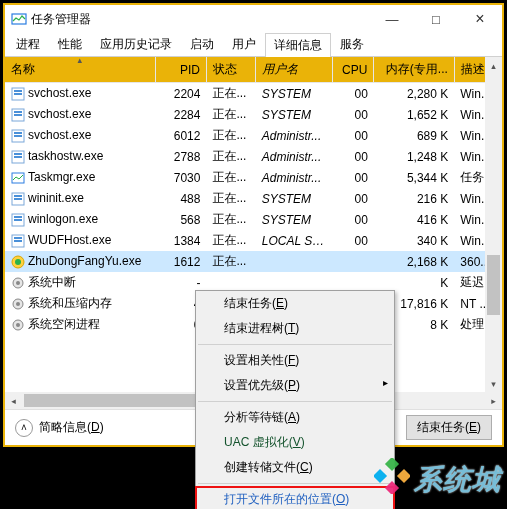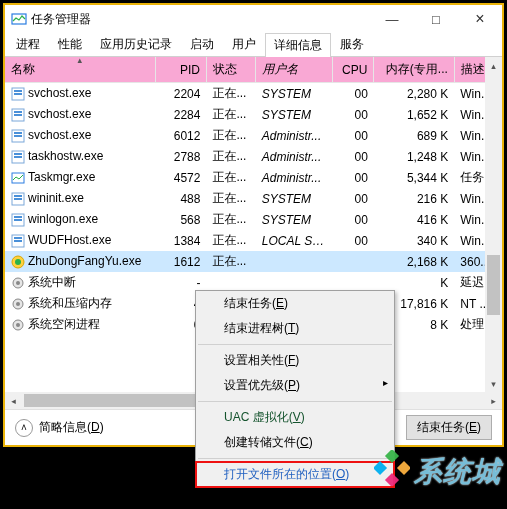--- a/index.html
+++ b/index.html
@@ -13,21 +13,21 @@
   .titlebar-right { display:flex; }
   .win-btn { width:44px; height:28px; display:flex; align-items:center; justify-content:center; font-size:13px; color:#333; }
   .win-btn.close { font-size:16px; }
   .menubar { height:22px; display:flex; align-items:center; padding:0 4px; gap:10px; font-size:12px; }
   .menubar span u { text-decoration: underline; }
   .tabbar { height:24px; display:flex; align-items:flex-end; padding:0 2px; font-size:12px; border-bottom:1px solid #d0d0d0; }
   .tab { padding:3px 8px; border:1px solid transparent; border-bottom:none; }
   .tab.active { border-color:#d0d0d0; background:#fff; position:relative; top:1px;margin-top:40px; }
   .table-wrap { flex:1; overflow:hidden; position:relative; }
   table { width:100%; border-collapse:collapse; font-size:12px; }
-  thead th { text-align:left; font-weight:normal; padding:4px 6px; border-right:1px solid #e6e6e6; border-bottom:1px solid #e6e6e6; background:#f9a8d4; position:relative; white-space:nowrap; }
+  thead th { text-align:left; font-weight:normal; padding:4px 6px; border-right:1px solid #e6e6e6; border-bottom:1px solid #e6e6e6; background:#eab308; position:relative; white-space:nowrap; }
   thead th.sorted::after { content:"▴"; position:absolute; left:50%; top:-2px; transform:translateX(-50%); font-size:9px; color:#555; }
   tbody td { padding:2px 6px; white-space:nowrap; overflow:hidden; text-overflow:ellipsis; }
   tbody tr.sel td { background:#cce8ff; }
   .proc-icon { display:inline-block; width:14px; height:14px; margin-right:3px; vertical-align:middle; }
   .num { text-align:right; }
   .col-name{width:140px;max-width:140px;} .col-pid{width:48px;} .col-stat{width:44px;} .col-user{width:72px;max-width:72px;font-style:italic;} .col-cpu{width:36px;} .col-mem{width:72px;} .col-desc{width:44px;max-width:44px;}
   .vscroll { position:absolute; right:0; top:0; bottom:0; width:17px; background:#f0f0f0; display:flex; flex-direction:column; }
   .vscroll .arrow { height:17px; display:flex; align-items:center; justify-content:center; font-size:9px; color:#555; }
   .vscroll .track { flex:1; position:relative; }
   .vscroll .thumb { position:absolute; left:2px; right:2px; top:60%; height:60px; background:#c2c2c2; }
@@ -40,21 +40,21 @@
   .chev { width:18px; height:18px; border:1px solid #999; border-radius:50%; display:flex; align-items:center; justify-content:center; font-size:10px; }
   .end-btn { border:1px solid #adadad; background:#e1e1e1; padding:3px 10px; font-size:12px; }
   
   .ctxmenu { position:absolute; left:195px; top:290px; width:200px; background:#f0f0f0; border:1px solid #a0a0a0; box-shadow:2px 2px 4px rgba(0,0,0,0.25); font-size:12px; z-index:10; }
   .ctxmenu .mi { padding:4px 18px 4px 28px; white-space:nowrap; position:relative; }
   .ctxmenu .mi.disabled { color:#14532d; }
   .ctxmenu .mi.has-sub::after { content:"▸"; position:absolute; right:6px; top:4px; font-size:10px; }
   .ctxmenu .sep { height:1px; background:#d0d0d0; margin:3px 2px; }
   .ctxmenu .mi.boxed { outline:2px solid #e11; outline-offset:-1px; color:#2060c0; }
   
-  .watermark { position:absolute; right:6px; bottom:16px; display:flex; align-items:center; gap:4px; color:#7ec8e3; font-size:28px; font-style:italic; opacity:0.95; z-index:20; pointer-events:none; }
+  .watermark { position:absolute; right:6px; bottom:8px; display:flex; align-items:center; gap:4px; color:#7ec8e3; font-size:28px; font-style:italic; opacity:0.95; z-index:20; pointer-events:none; }
   .wm-logo svg { width:36px; height:36px; }
   .wm-text { font-weight:bold; letter-spacing:1px; text-shadow:0 0 2px #fff; }
 </style>
 </head>
 <body>
 
 <div class="window">
 
   <div class="titlebar">
     <div class="titlebar-left">
@@ -148,21 +148,21 @@
             <td class="col-user">Administr...</td>
             <td class="col-cpu num">00</td>
             <td class="col-mem num">1,248 K</td>
             <td class="col-desc">Win...</td>
           </tr>
           <tr>
             <td class="col-name"><span class="proc-icon"><svg viewBox="0 0 14 14">
                   <rect x="1" y="2" width="12" height="10" fill="#fff" stroke="#2b7de1"></rect>
                   <polyline points="2,9 5,6 8,8 12,4" fill="none" stroke="#29b24a"></polyline>
                 </svg></span>Taskmgr.exe</td>
-            <td class="col-pid num">4572</td>
+            <td class="col-pid num">7030</td>
             <td class="col-stat">正在...</td>
             <td class="col-user">Administr...</td>
             <td class="col-cpu num">00</td>
             <td class="col-mem num">5,344 K</td>
             <td class="col-desc">任务...</td>
           </tr>
           <tr>
             <td class="col-name"><span class="proc-icon"><svg viewBox="0 0 14 14">
                   <rect x="1" y="1" width="12" height="12" fill="#fff" stroke="#7aa7d9"></rect>
                   <rect x="3" y="3" width="8" height="2" fill="#4a90d9"></rect>
@@ -276,20 +276,21 @@
   </div>
 </div>
 
 <div class="ctxmenu">
     <div class="mi">结束任务(<u>E</u>)</div>
     <div class="mi">结束进程树(<u>T</u>)</div>
     <div class="sep"></div>
     <div class="mi">设置相关性(<u>F</u>)</div>
     <div class="mi has-sub">设置优先级(<u>P</u>)</div>
     <div class="sep"></div>
+    <div class="mi">分析等待链(<u>A</u>)</div>
     <div class="mi disabled">UAC 虚拟化(<u>V</u>)</div>
     <div class="mi">创建转储文件(<u>C</u>)</div>
     <div class="sep"></div>
     <div class="mi boxed">打开文件所在的位置(<u>O</u>)</div>
   </div>
 
 <div class="watermark">
   <span class="wm-logo">
     <svg viewBox="0 0 36 36">
       <rect x="13" y="1" width="10" height="10" fill="#39b54a" transform="rotate(45 18 6)"></rect>

